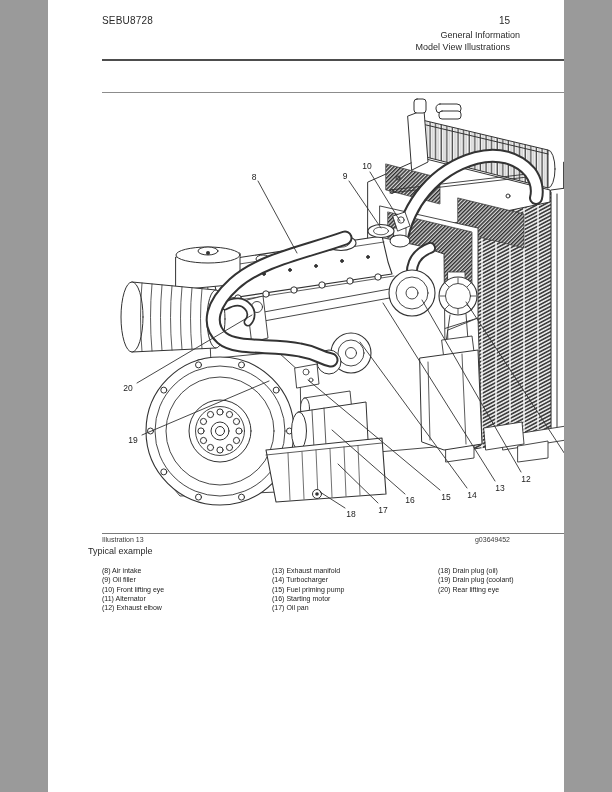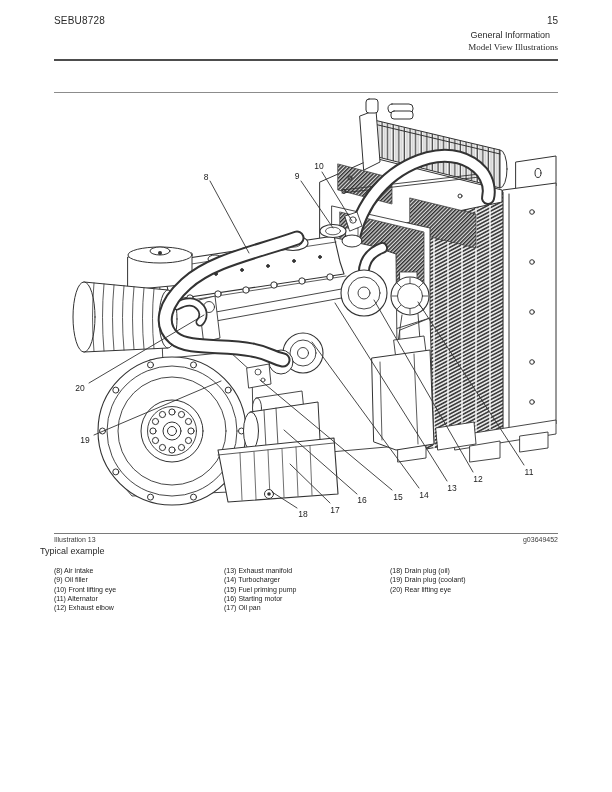--- a/index.html
+++ b/index.html
@@ -1,24 +1,24 @@
 <!DOCTYPE html>
 <html><head>
 <meta charset="utf-8">
 <style>
   html,body{margin:0;padding:0;background:#9a9a9a;}
   .page{
-    position:relative;width:612px;height:792px;margin:0 auto;background:#ffffff;
+    position:relative;width:516px;height:792px;margin:0 auto;background:#ffffff;
     font-family:"Liberation Sans","DejaVu Sans",sans-serif;color:#2a2a2a;overflow:hidden;
   }
   .abs{position:absolute;}
   .hdr-code{left:54px;top:15px;font-size:10px;letter-spacing:.2px;}
   .hdr-page{right:54px;top:15px;font-size:10px;text-align:right;}
-  .hdr-sec{right:62px;top:30px;font-size:9px;text-align:right;}
-  .hdr-sub{right:54px;top:42px;font-size:9px;text-align:center;font-family:Liberation Serif, serif;}
+  .hdr-sec{right:44px;top:30px;font-size:9px;text-align:right;}
+  .hdr-sub{right:54px;top:42px;font-size:9px;text-align:center;}
   .rule-dark{left:54px;top:59px;width:504px;height:2px;background:#4d4d4d;}
   .rule-thin-top{left:54px;top:92px;width:504px;height:1px;background:#8c8c8c;}
   .rule-thin-bot{left:54px;top:533px;width:504px;height:1px;background:#7a7a7a;}
   .cap-label{left:54px;top:536px;font-size:7px;color:#3a3a3a;}
   .cap-code{right:54px;top:536px;font-size:7px;color:#3a3a3a;text-align:right;}
   .cap-title{left:40px;top:546px;font-size:9px;}
   .legend{top:566px;font-size:7px;line-height:9.3px;color:#222;}
   .lg1{left:54px;width:168px;}
   .lg2{left:224px;width:164px;}
   .lg3{left:390px;width:168px;}

